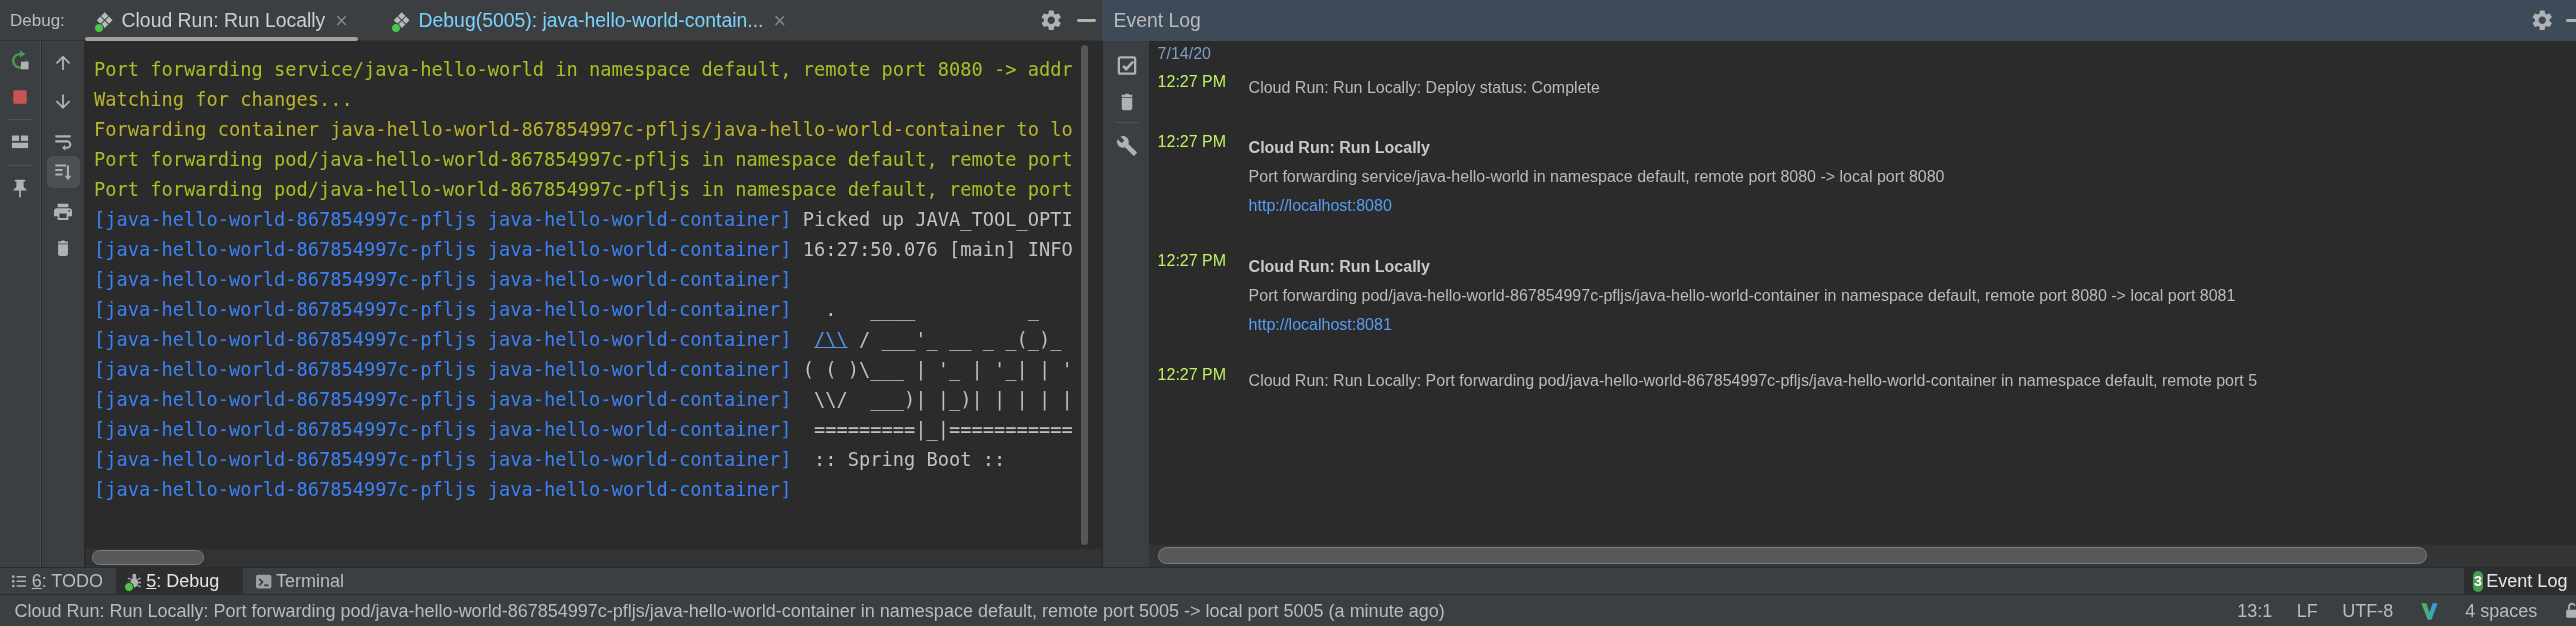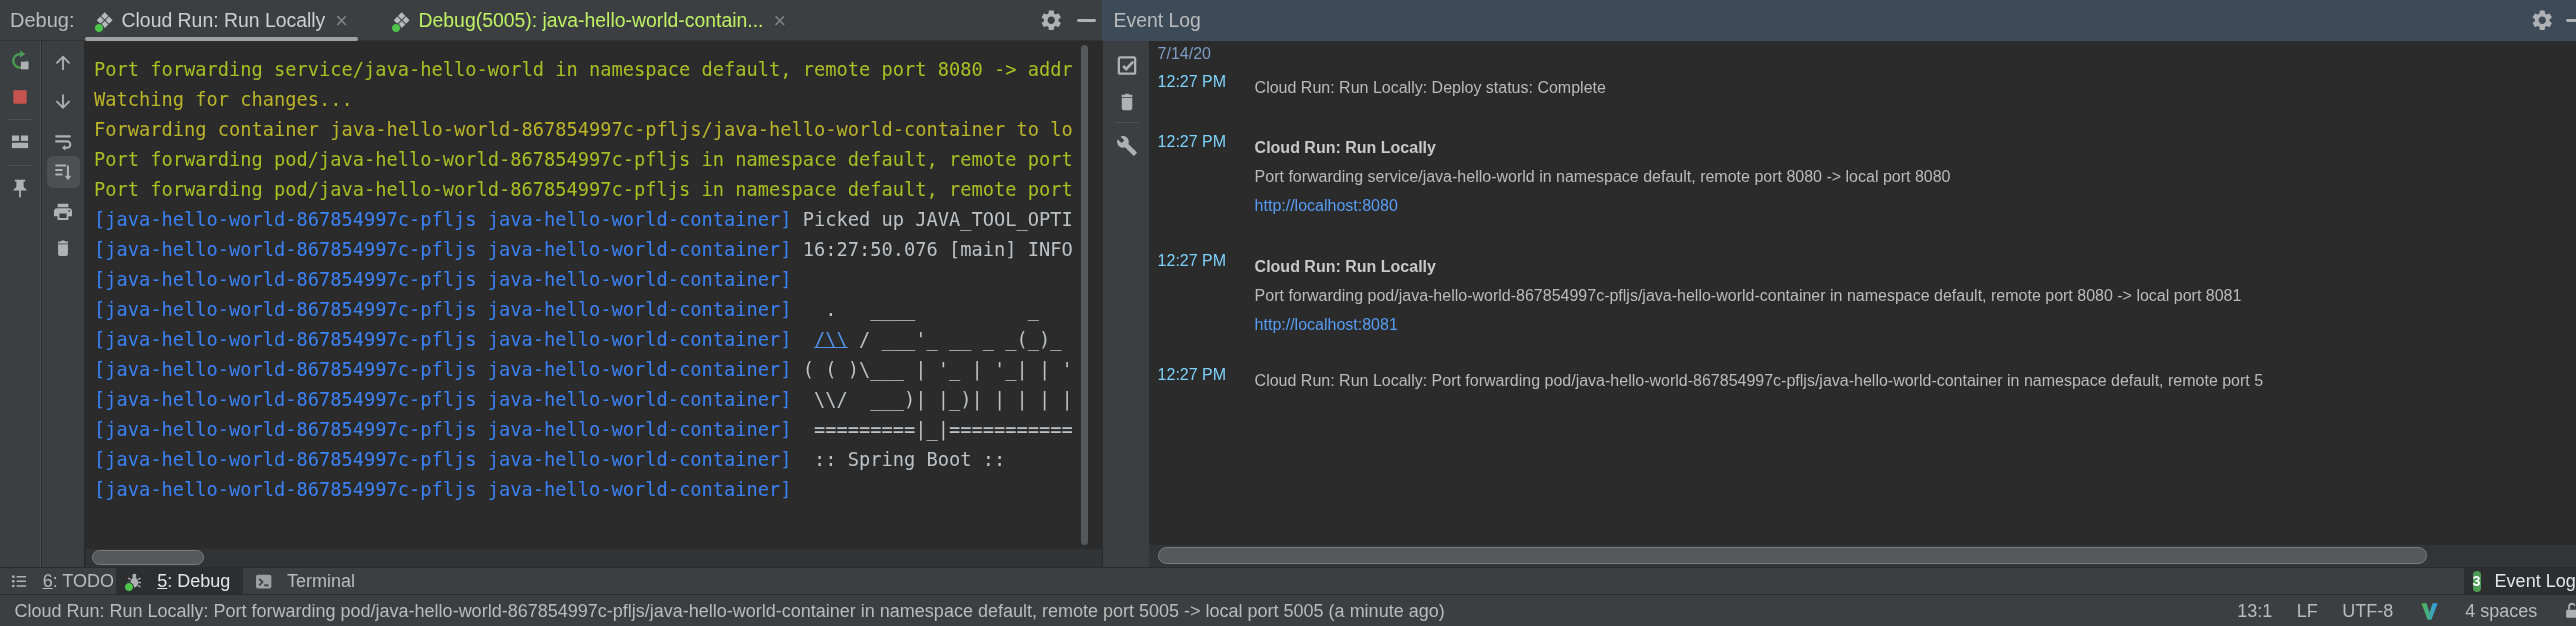--- a/index.html
+++ b/index.html
@@ -1,25 +1,25 @@
 <!DOCTYPE html>
 <html style="font-size:11.5px"><head>
 <meta charset="utf-8">
 <style>
   html,body{margin:0;padding:0;background:#1e1e1e;}
   #root{position:relative;width:2576px;height:626px;background:#2B2B2B;overflow:hidden;
         font-family:"Liberation Sans",sans-serif;color:#BBBBBB;}
   
   .topbar{position:absolute;left:0;top:0;width:2576px;height:41px;background:#3C3F41;border-bottom:0.7px solid #323232;box-sizing:border-box;}
-  .dbg-label{position:absolute;left:10px;top:0;height:41px;line-height:41px;font-size:20px;color:#BBBBBB;}
+  .dbg-label{position:absolute;left:10px;top:0;height:41px;line-height:41px;font-size:17px;color:#BBBBBB;}
   .tab{position:absolute;top:0;height:41px;display:flex;align-items:center;gap:7.2px;padding:0 10px;box-sizing:border-box;}
   .tab1{left:85px;}
   .tab2{left:382px;}
   .tab .tlabel{font-size:19.4px;color:#CFCFCF;white-space:nowrap;}
-  .tab2 .tlabel{color:#bef264;}
+  .tab2 .tlabel{color:#7dd3fc;}
   .tab .tclose{font-size:21.6px;color:#7F8487;margin-left:2.9px;}
   .ccicon{position:relative;font-family:"DejaVu Sans",sans-serif;font-size:21.6px;color:#B7BABC;line-height:21.6px;}
   .gdot{position:absolute;left:-1.4px;bottom:-2.2px;width:8.6px;height:8.6px;border-radius:50%;background:#4CC54A;border:1.4px solid #3C3F41;}
   .underline{position:absolute;left:0;right:0;bottom:0;height:4.3px;background:#A0A0A0;border-radius:2.2px;}
   .topgear{position:absolute;left:1039px;top:8px;}
   .topmin{position:absolute;left:1077px;top:18.7px;width:18.7px;height:3.6px;background:#AFB1B3;border-radius:1.4px;}
   
   .elheader{position:absolute;left:1102px;top:0;width:1474px;height:41px;background:#3D4A58;}
   .elheader .eltitle{position:absolute;left:11.5px;top:0;height:41px;line-height:41px;font-size:19.4px;color:#BBBBBB;}
   .elheader .elgear{position:absolute;left:1428px;top:8px;}
@@ -39,30 +39,30 @@
   .cg{color:#A8C023}.cy{color:#BBB529}.cr{color:#3b82f6}.cw{color:#BFC1C3}
   .cb{color:#5394EC;text-decoration:underline;}
   .vscroll{position:absolute;left:1081px;top:45px;width:7.2px;height:500px;background:#55585A;border-radius:3.6px;}
   .hscroll-track{position:absolute;left:86px;top:549px;width:1016px;height:18px;background:#313335;}
   .hthumb{position:absolute;left:5.8px;top:1.4px;width:112px;height:15px;background:#56585A;border:0.7px solid #7A7D7F;border-radius:8px;box-sizing:border-box;}
   
   .eltoolbar{position:absolute;left:1102px;top:41px;width:48px;height:526px;background:#3C3F41;border-left:0.7px solid #2A2A2A;box-sizing:border-box;}
   .elcontent{position:absolute;left:1149px;top:41px;width:1427px;height:526px;background:#2B2B2B;overflow:hidden;font-size:16px;}
   .eldate{position:absolute;left:8.6px;top:3.6px;color:#7D9EC7;}
   .eentry{position:absolute;left:8.6px;right:0;display:flex;align-items:flex-start;}
-  .etime{flex:0 0 79px;color:#7dd3fc;margin-right:18px;white-space:nowrap;}
+  .etime{flex:0 0 79px;color:#bef264;margin-right:12px;white-space:nowrap;}
   .ebody{line-height:29px;white-space:nowrap;overflow:hidden;}
   .etitle{font-weight:bold;color:#C9C9C9;}
   .etext{color:#BBBBBB;}
   .elink{color:#589DF6;}
   .elband{position:absolute;left:1149px;top:545px;width:1427px;height:21.6px;background:#323436;}
   .elthumb{position:absolute;left:8.6px;top:2.2px;width:1269px;height:16.6px;background:#56585A;border:0.7px solid #7A7D7F;border-radius:8.6px;box-sizing:border-box;}
   
   .twbar{position:absolute;left:0;top:567px;width:2576px;height:27px;background:#3C3F41;border-top:0.7px solid #2B2B2B;box-sizing:border-box;}
-  .twbtn{position:absolute;top:0;height:27px;display:flex;align-items:center;gap:14px;padding:0 8.6px;font-size:18px;color:#BBBBBB;white-space:nowrap;}
+  .twbtn{position:absolute;top:0;height:27px;display:flex;align-items:center;gap:3px;padding:0 8.6px;font-size:18px;color:#BBBBBB;white-space:nowrap;}
   .twbtn.active{background:#2C2E30;color:#E6E6E6;}
   .twbtn .num{text-decoration:underline;}
   .bugwrap{position:relative;}
   .bugdot{position:absolute;left:-0.7px;bottom:-1.4px;width:8px;height:8px;border-radius:50%;background:#4CC54A;border:1.4px solid #2C2E30;}
   .badge{display:inline-block;width:21.6px;height:21.6px;border-radius:10.8px;background:#4B9C55;color:#FFFFFF;
          font-size:14.4px;font-weight:bold;text-align:center;line-height:21.6px;}
   
   .statusbar{position:absolute;left:0;top:594px;width:2576px;height:32px;background:#3C3F41;border-top:0.7px solid #2B2B2B;box-sizing:border-box;}
   .smsg{position:absolute;left:14.4px;top:0;height:32px;line-height:32px;font-size:18px;color:#BBBBBB;white-space:nowrap;}
   .sright{position:absolute;right:-5.8px;top:0;height:32px;display:flex;align-items:center;gap:24.5px;font-size:18px;color:#BBBBBB;}

